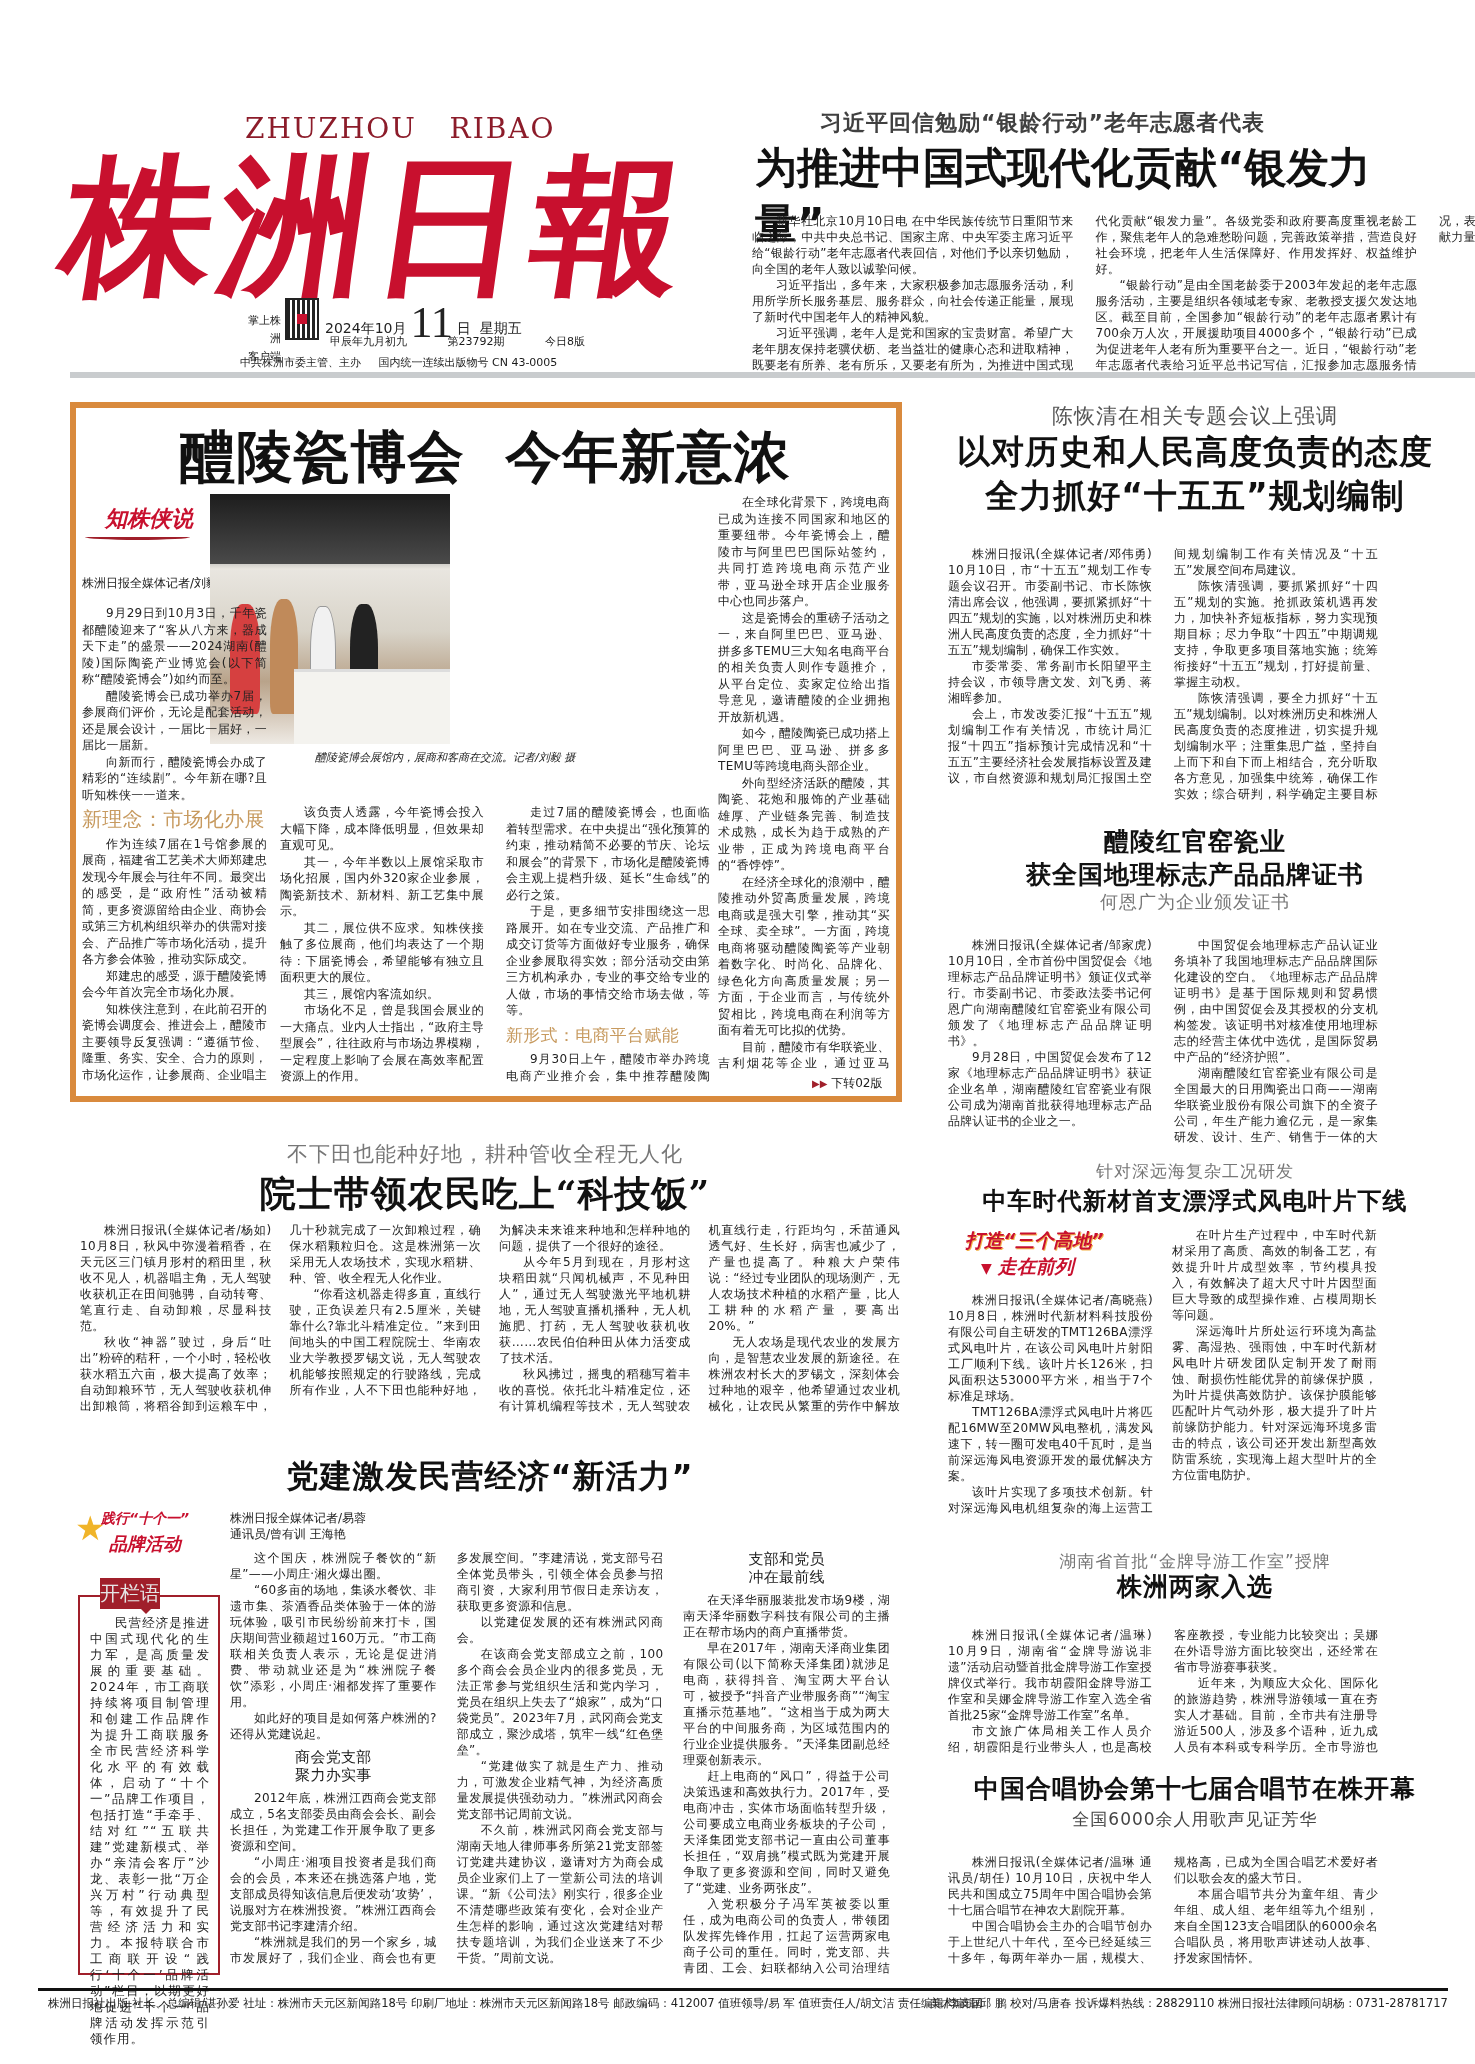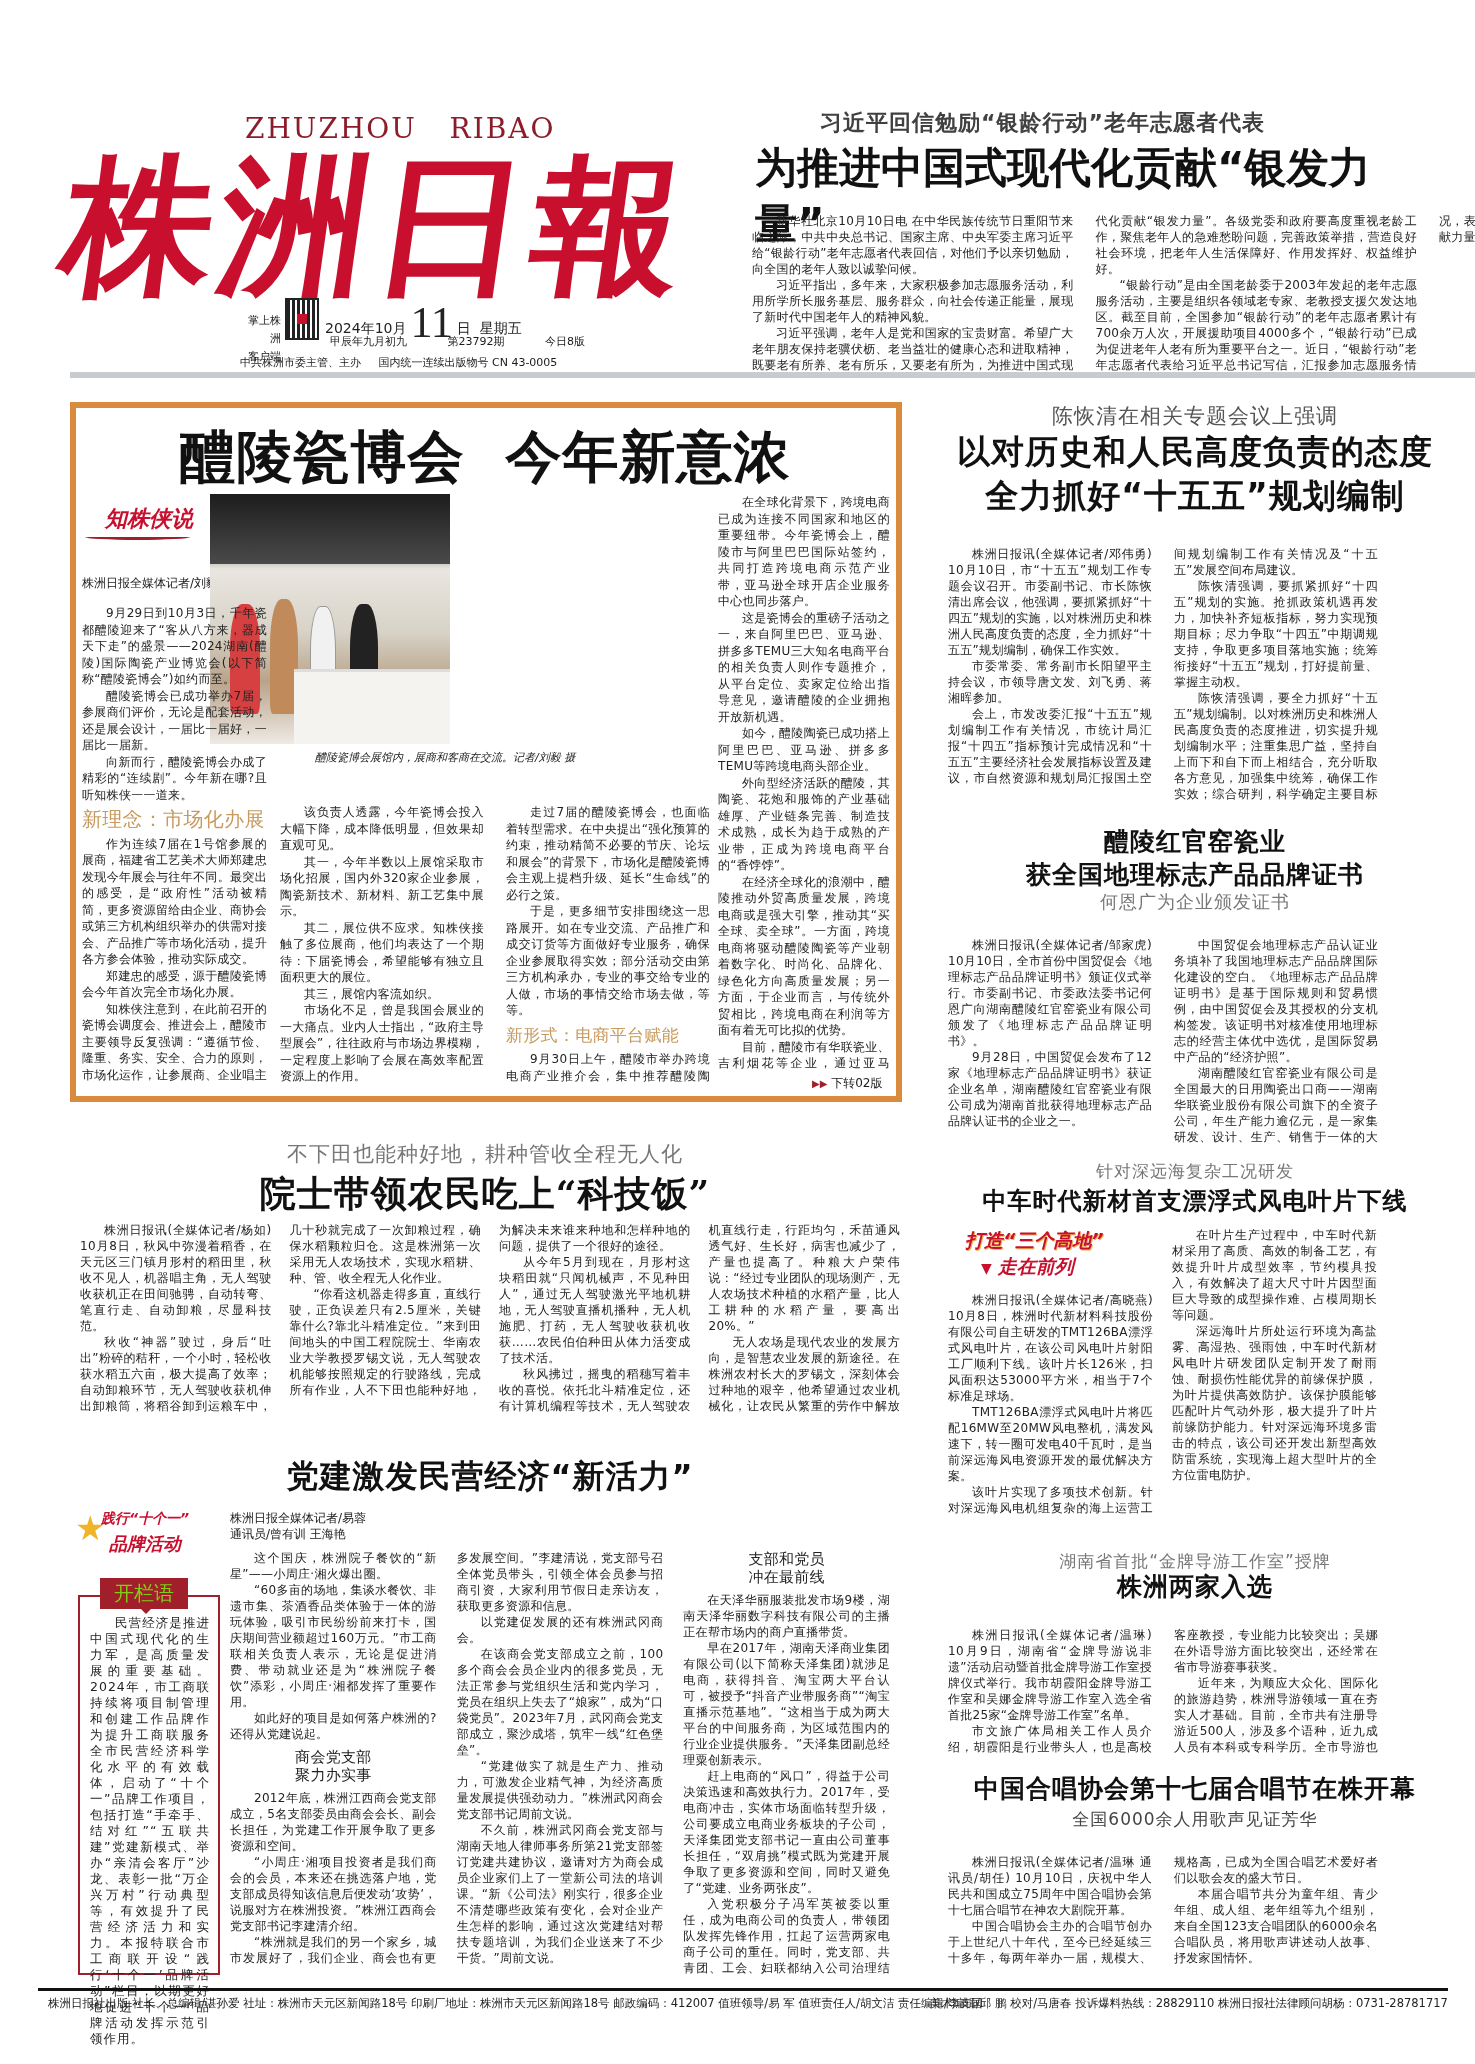--- a/index.html
+++ b/index.html
@@ -20,21 +20,21 @@
   .masthead-en { left: 245px; top: 112px; font-size: 28px; color: #8c1c2a; letter-spacing: 2px; }
   .masthead-cn { left: 65px; top: 130px; font-size: 150px; color: #c8102e; font-weight: bold; font-family: "DejaVu Serif", serif; letter-spacing: 6px; transform: skewX(-8deg); line-height: 190px; }
   .qr { left: 285px; top: 298px; width: 34px; height: 42px; background:
         repeating-linear-gradient(90deg,#222 0 3px,#fff 3px 5px),
         #222; border: 2px solid #222; }
   .qr::after { content:""; position:absolute; left:10px; top:14px; width:10px; height:10px; background:#c8102e; }
   .date-line { left: 325px; top: 297px; font-size: 14px; color: #222; }
   .big-day { font-size: 44px; font-weight: normal; vertical-align: -4px; margin: 16px 4px; font-family: Liberation Serif, serif; }
   .section-frame { border: 6px solid #d98a3d; }
   .label-box { border: 2px solid #a01f2a; }
-  .red-tag { background: #a01f2a; color: #84cc16; font-size: 20px; padding: 2px 14px; }
+  .red-tag { background: #a01f2a; color: #e5e5e5; font-size: 20px; padding: 2px 0; }
   .photo { background: linear-gradient(180deg,#3b3b3b 0%,#5a5a5a 18%,#e9e6e0 30%,#d8d3c8 55%,#b9a38a 75%,#eeeae4 100%); overflow: hidden; }
   .photo .ceiling { position:absolute; left:0; top:0; width:100%; height:70px; background: linear-gradient(180deg,#1d1d1d,#4a4a4a); }
   .photo .person { position:absolute; border-radius: 40% 40% 10% 10%; }
   .photo .table { position:absolute; bottom:0; left:35%; width:65%; height:30%; background:#f4f3ef; border-top: 3px solid #ddd; }
   .kicker-orange { color: #c79a5f; font-size: 20px; text-align: left; }
   .footer-rule { background: #111; height: 3px; }
   .footer-text { font-size: 11.5px; color: #222; white-space: nowrap; }
   .logo-red { color: #c8102e; font-weight: bold; font-style: italic; }
 </style>
 </head>

